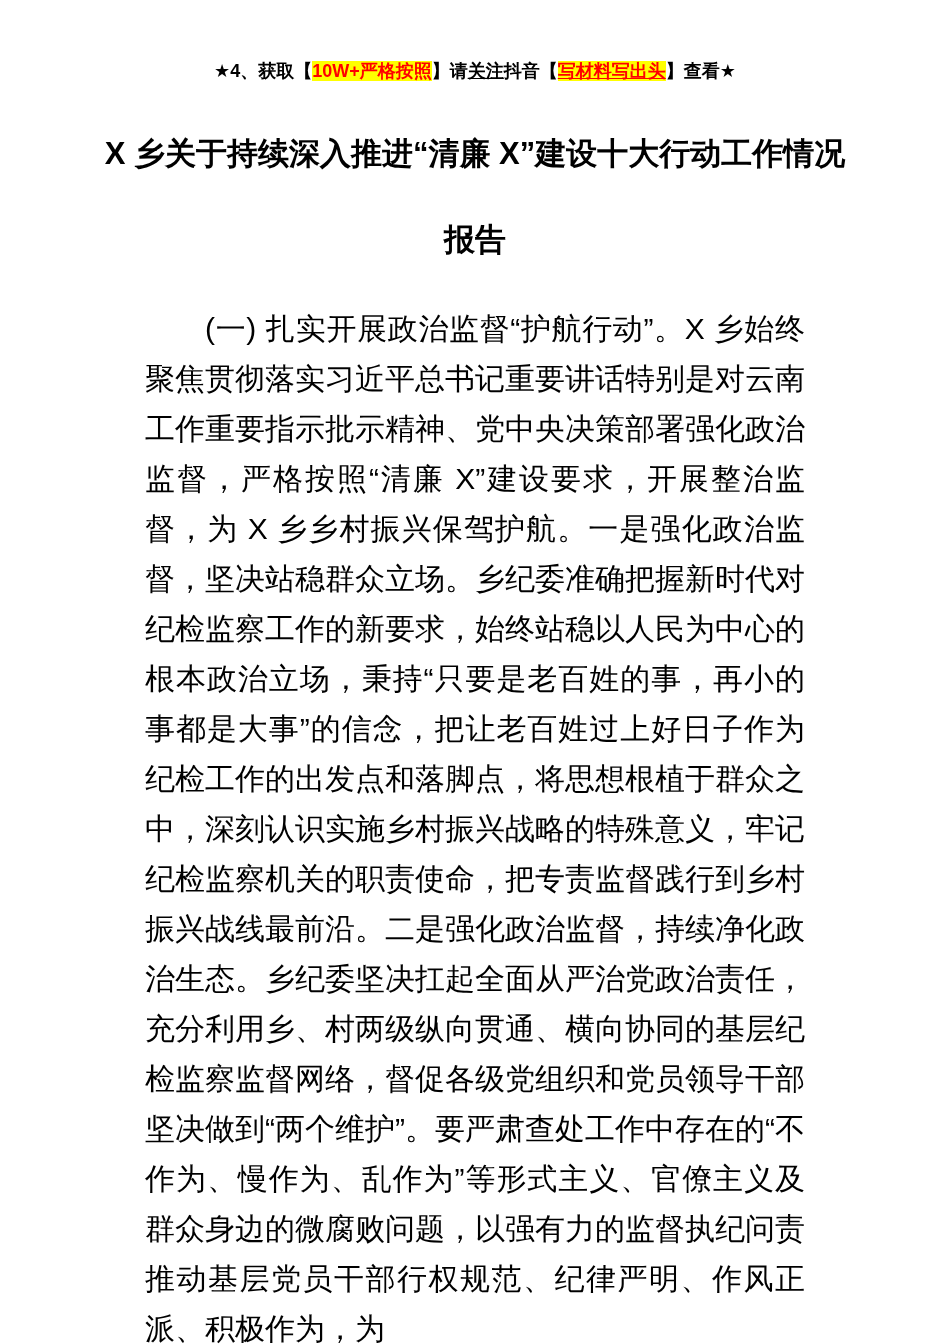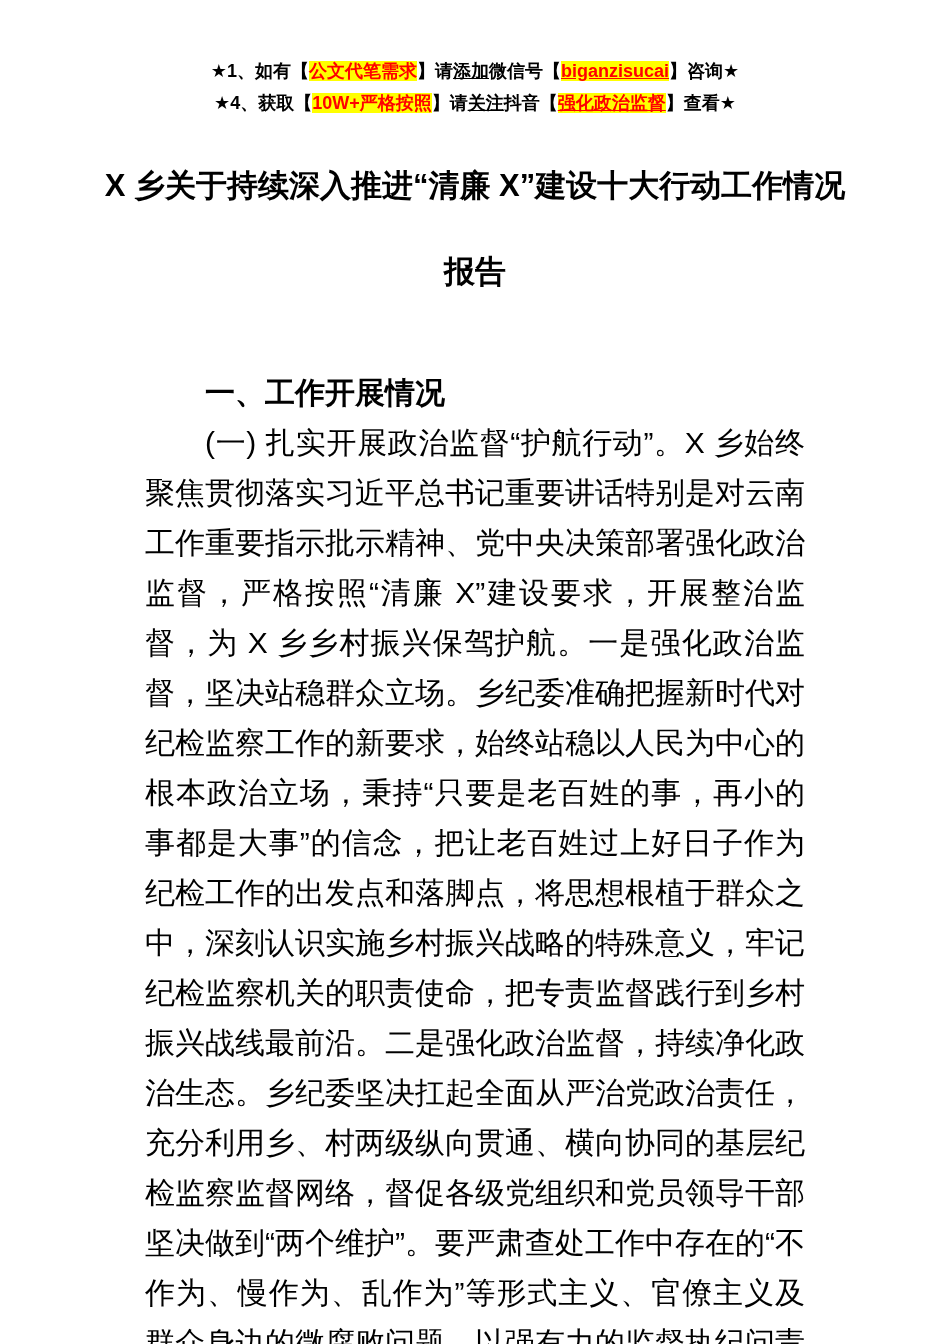--- a/index.html
+++ b/index.html
@@ -35,25 +35,21 @@
   .para{
     margin:0;text-indent:2em;
   }
   .b{font-weight:normal;}
 </style>
 </head>
 <body>
 
 <div class="promo">
   <div>
-    <span>★1、如有【</span><span class="hl">公文代笔需求</span><span>】请</span><span class="u">添加</span><span>微信号【</span><span class="hl-u">biganzisucai</span><span>】咨询★</span>
-  </div>
-  <div>
-    <span>★4、获取【</span><span class="hl">10W+严格按照</span><span>】请</span><span class="u">关注</span><span>抖音【</span><span class="hl-u">强化政治监督</span><span>】查看★</span>
+    <span>★4、获取【</span><span class="hl">10W+严格按照</span><span>】请</span><span class="u">关注</span><span>抖音【</span><span class="hl-u">写材料写出头</span><span>】查看★</span>
   </div>
 </div>
 
 <h1 class="doc-title">X 乡关于持续深入推进“清廉 X”建设十大行动工作情况报告</h1>
 
 <div class="content">
-  <div class="section-heading">一、工作开展情况</div>
   <p class="para"><span class="b">(一) 扎实开展政治监督“护航行动”</span><span>。X 乡始终聚焦贯彻落实习近平总书记重要讲话特别是对云南工作重要指示批示精神、党中央决策部署强化政治监督，严格按照“清廉 X”建设要求，开展整治监督，为 X 乡乡村振兴保驾护航。</span><span class="b">一是</span><span>强化政治监督，坚决站稳群众立场。乡纪委准确把握新时代对纪检监察工作的新要求，始终站稳以人民为中心的根本政治立场，秉持“只要是老百姓的事，再小的事都是大事”的信念，把让老百姓过上好日子作为纪检工作的出发点和落脚点，将思想根植于群众之中，深刻认识实施乡村振兴战略的特殊意义，牢记纪检监察机关的职责使命，把专责监督践行到乡村振兴战线最前沿。</span><span class="b">二是</span><span>强化政治监督，持续净化政治生态。乡纪委坚决扛起全面从严治党政治责任，充分利用乡、村两级纵向贯通、横向协同的基层纪检监察监督网络，督促各级党组织和党员领导干部坚决做到“两个维护”。要严肃查处工作中存在的“不作为、慢作为、乱作为”等形式主义、官僚主义及群众身边的微腐败问题，以强有力的监督执纪问责推动基层党员干部行权规范、纪律严明、作风正派、积极作为，为</span></p>
 </div>
 
 </body></html>

